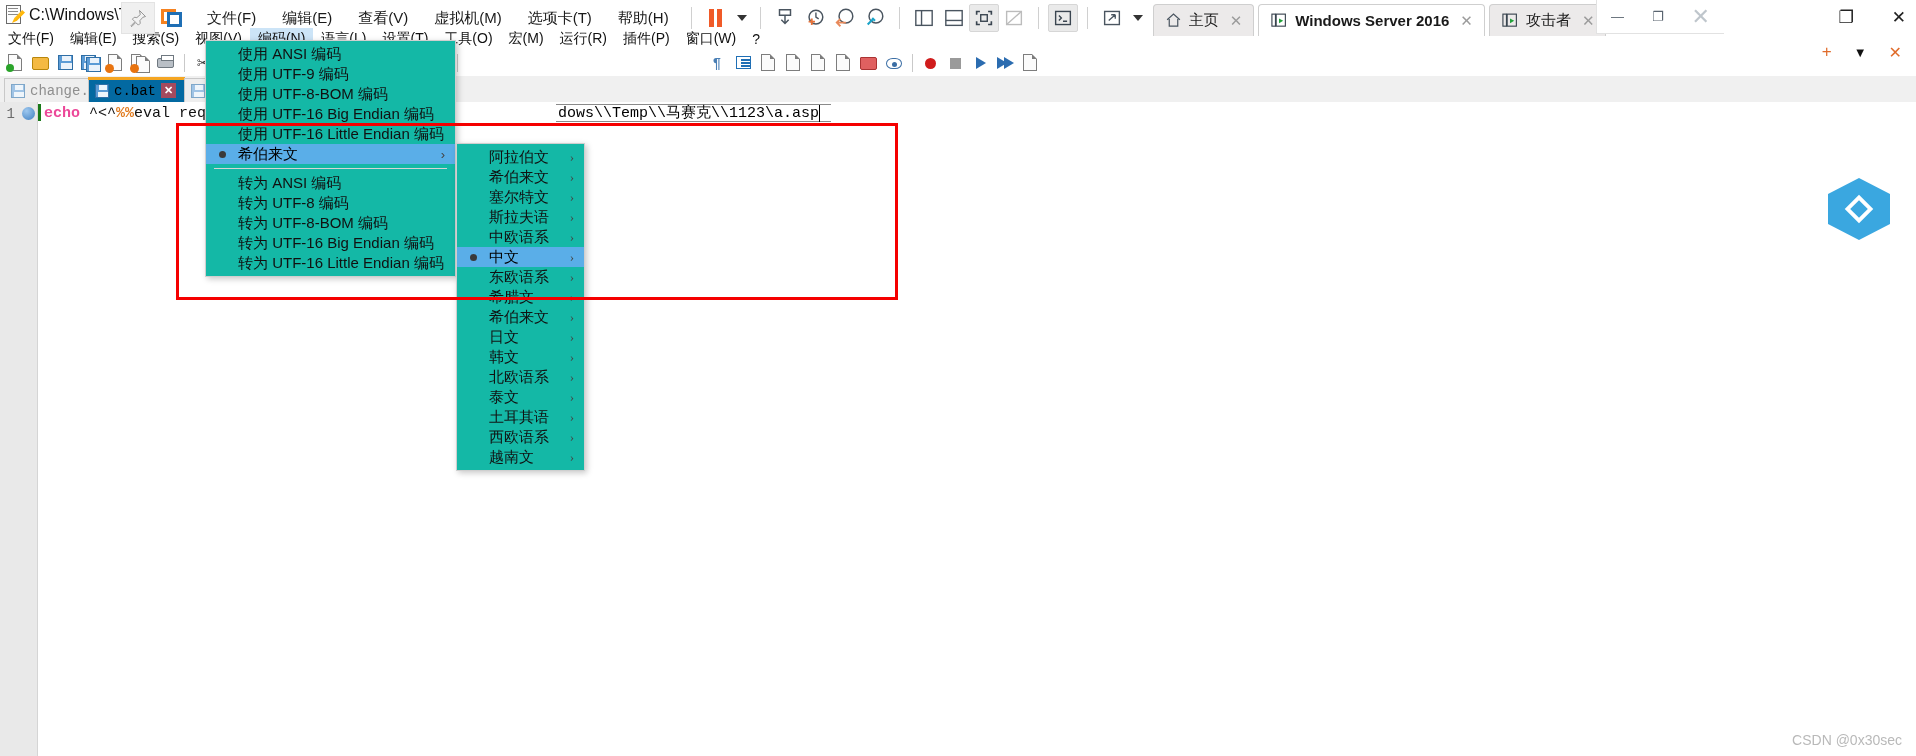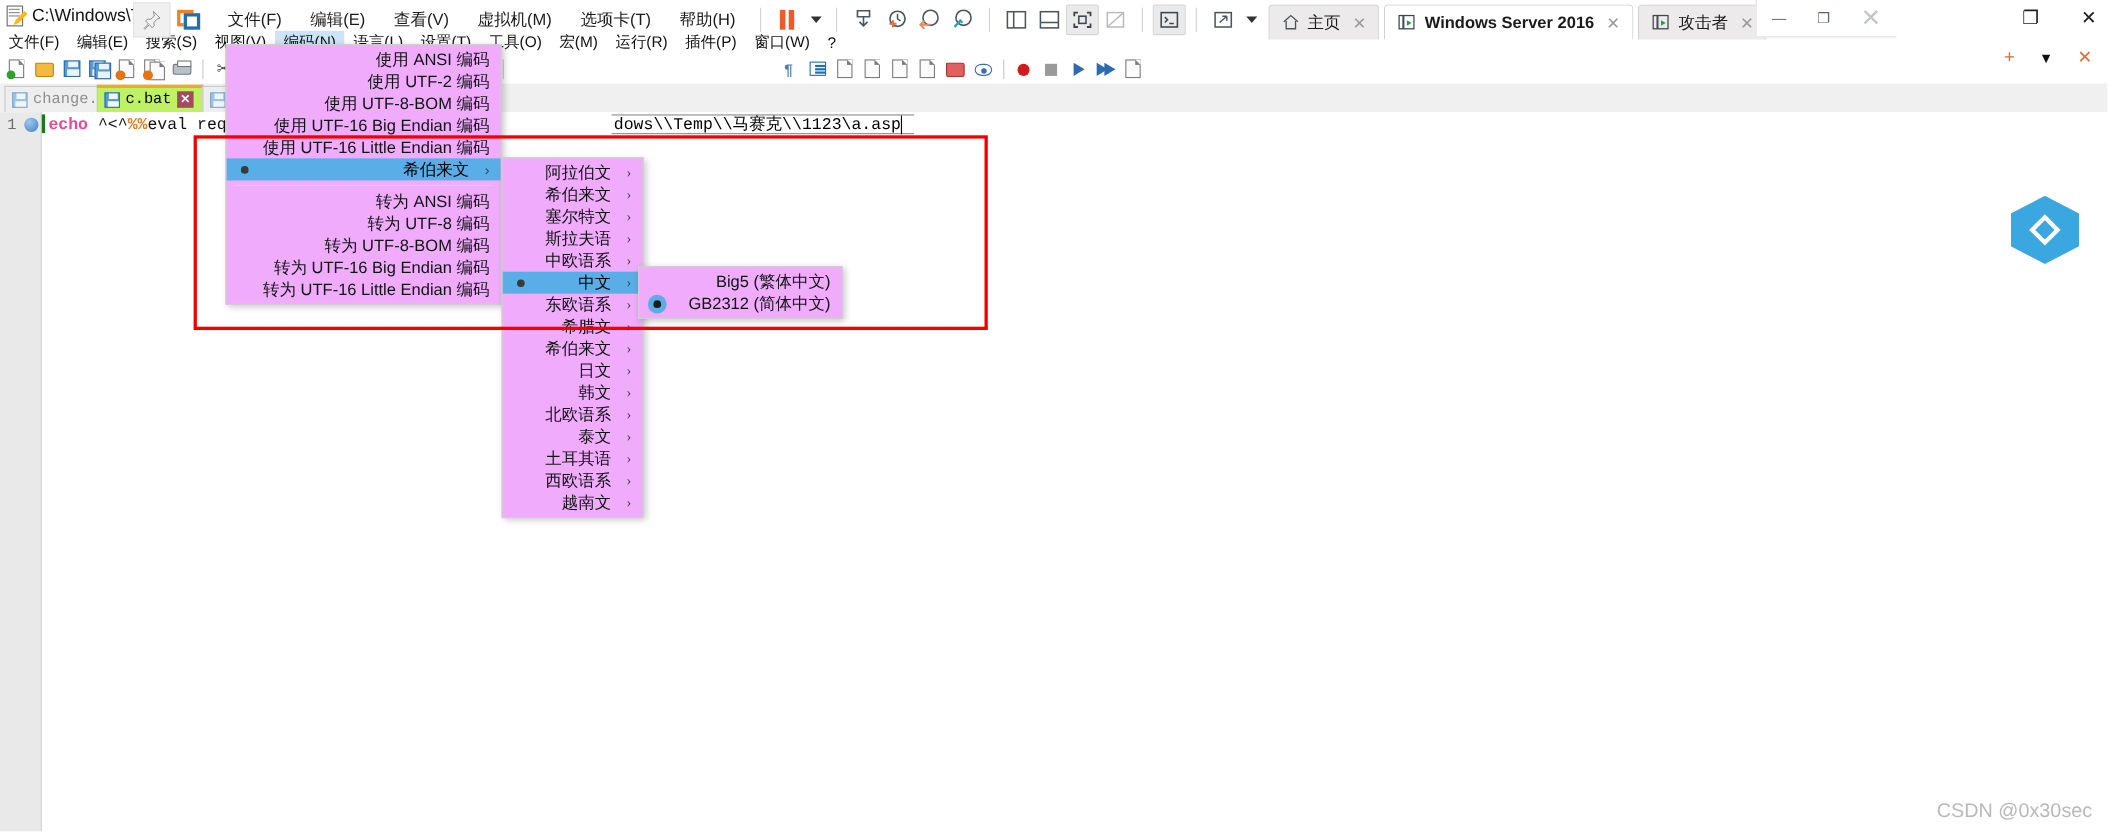--- a/index.html
+++ b/index.html
@@ -132,21 +132,21 @@
   .eye:after { content:""; position:absolute; left:5px; top:2.5px; width:5px; height:5px; border-radius:50%; background:#3b6ea5; }
 
   
   .npp-tabbar { position:absolute; left:0; top:48px; height:26px; width:100%; background:#f0f0f0; }
   .ftab {
     position:absolute; top:2px; height:24px; display:flex; align-items:center; gap:5px;
     padding:0 6px; font-family:"Liberation Mono","DejaVu Sans Mono",monospace; font-size:14px;
     background:#f7f7f7; border:1px solid #c8c8c8; border-bottom:none;
   }
   .ftab.inactive { color:#8f8f8f; background:#eee; }
-  .ftab.active { background:#bef264; color:#000; }
+  .ftab.active { background:#0369a1; color:#000; }
   .ftab.active:before {
     content:""; position:absolute; left:-1px; right:-1px; top:-2px; height:3px; background:#f5a623;
   }
   .ftab .fico { width:14px; height:14px; position:relative; flex:0 0 auto; }
   .ftab .fico .body { position:absolute; inset:0; background:#5b9bd5; border:1px solid #2f6ea5; }
   .ftab.inactive .fico .body { background:#9fc3e5; border-color:#7fa7c9; }
   .ftab .fico .body:before { content:""; position:absolute; left:3px; top:0; width:8px; height:5px; background:#eef5fb; }
   .ftab .fico .body:after { content:""; position:absolute; left:2px; bottom:0; width:10px; height:5px; background:#eef5fb; }
   .ftab .clsx {
     width:15px; height:15px; display:flex; align-items:center; justify-content:center;
@@ -172,21 +172,21 @@
   .bookmark-mark { position:absolute; left:38px; top:2px; width:3px; height:17px; background:#1a7a1a; }
   .codeline {
     position:absolute; left:44px; top:3px; height:18px; white-space:pre;
     font-family:"Liberation Mono","DejaVu Sans Mono",monospace; font-size:15px; line-height:18px;
   }
   .k-blue { color:#ec4899; font-weight:bold; }
   .k-orange { color:#e07b20; font-weight:bold; }
   .k-black { color:#111; }
 
   .csdn-wm {
-    position:absolute; right:14px; bottom:8px; color:#b9b9b9; font-size:18px;
+    position:absolute; right:14px; bottom:8px; color:#b9b9b9; font-size:14px;
     font-family:"Liberation Sans",sans-serif;
   }
 
   .vm-badge {
     position:absolute; left:1828px; top:178px; width:62px; height:62px;
   }
   .vm-badge .hex {
     position:absolute; inset:0;
     background:#3aa7e0;
     clip-path:polygon(50% 0%, 100% 26%, 100% 74%, 50% 100%, 0% 74%, 0% 26%);
@@ -196,23 +196,23 @@
     background:#fff;
     clip-path:polygon(50% 8%, 92% 50%, 50% 92%, 8% 50%);
   }
   .vm-badge .inner2 {
     position:absolute; left:20px; top:20px; width:22px; height:22px; background:#3aa7e0;
     clip-path:polygon(50% 10%, 90% 50%, 50% 90%, 10% 50%);
   }
 
   
   .menu {
-    position:absolute; background:#f0abfc; border:1px solid #cfcfcf;
+    position:absolute; background:#14b8a6; border:1px solid #cfcfcf;
     box-shadow:2px 2px 6px rgba(0,0,0,.22); padding:3px 0; z-index:40;
-    font-size:15px; color:#111;text-align:right;
+    font-size:15px; color:#111;
   }
   .menu .row {
     height:20px; display:flex; align-items:center; padding:0 10px 0 0;
     position:relative; white-space:nowrap;
   }
   .menu .row .bullet-col { width:32px; flex:0 0 auto; display:flex; align-items:center; justify-content:center; }
   .menu .row .bullet { width:7px; height:7px; border-radius:50%; background:#3a3a3a; }
   .menu .row .lbl { flex:1 1 auto; }
   .menu .row .arrow { margin-left:14px; color:#444; font-size:13px; }
   .menu .row.sel { background:#5aaee8; color:#000; }
@@ -558,21 +558,21 @@
       <span class="inner2"></span>
   </div>
 
   <div class="menu" id="encoding-menu">
     <div class="row">
       <span class="bullet-col"></span>
       <span class="lbl">使用 ANSI 编码</span>
     </div>
     <div class="row">
       <span class="bullet-col"></span>
-      <span class="lbl">使用 UTF-2 编码</span>
+      <span class="lbl">使用 UTF-9 编码</span>
     </div>
     <div class="row">
       <span class="bullet-col"></span>
       <span class="lbl">使用 UTF-8-BOM 编码</span>
     </div>
     <div class="row">
       <span class="bullet-col"></span>
       <span class="lbl">使用 UTF-16 Big Endian 编码</span>
     </div>
     <div class="row">
@@ -687,28 +687,16 @@
       <span class="lbl">西欧语系</span>
       <span class="arrow">›</span>
     </div>
     <div class="row">
       <span class="bullet-col"></span>
       <span class="lbl">越南文</span>
       <span class="arrow">›</span>
     </div>
   </div>
 
-  <div class="menu" id="chinese-submenu">
-    <div class="row">
-      <span class="bullet-col"></span>
-      <span class="lbl">Big5 (繁体中文)</span>
-    </div>
-    <div class="row">
-      <span class="bullet-col">
-          <span class="bullet" style="background:#1a1a1a;box-shadow:0 0 0 5px #5aaee8;"></span>
-        </span>
-      <span class="lbl">GB2312 (简体中文)</span>
-    </div>
-  </div>
 
   <div class="redbox"></div>
 
 </div>
 
 </body></html>

